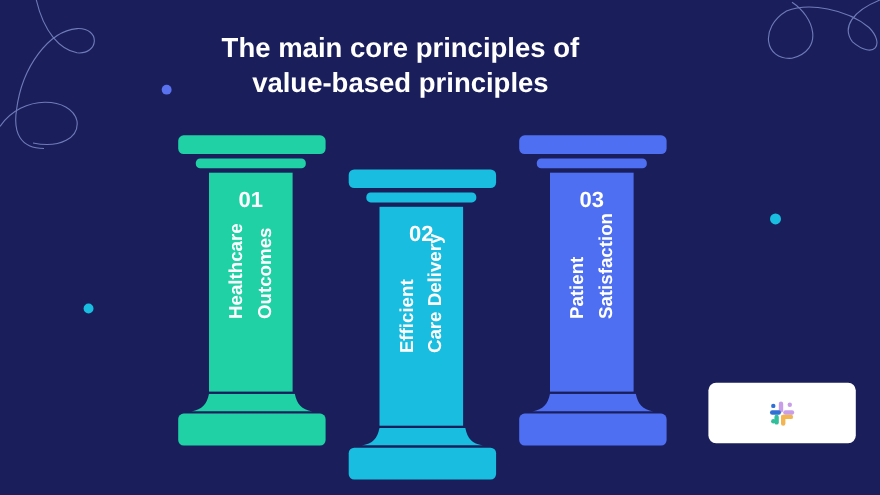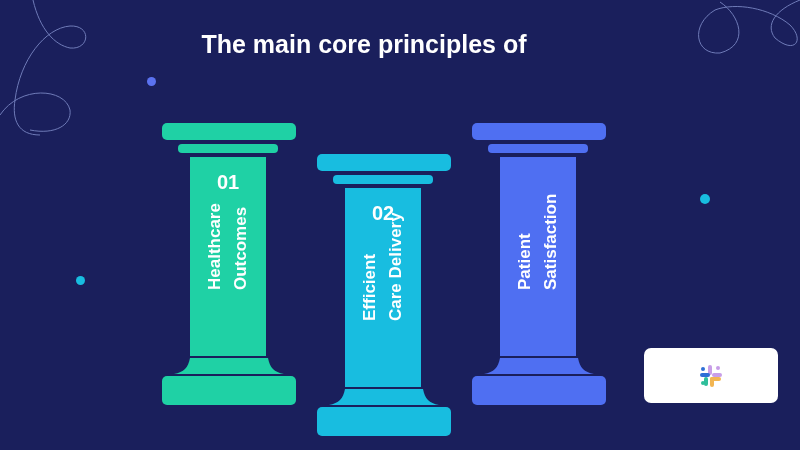--- a/index.html
+++ b/index.html
@@ -25,20 +25,21 @@
 <body>
 
 <svg class="deco" width="800" height="450" viewBox="0 0 800 450">
   <path d="M33,0 C40,30 55,45 70,48 C90,50 92,25 70,26 C45,28 20,60 15,100 C12,120 18,135 40,135" fill="none" stroke="#6f7bb8" stroke-width="1"></path>
   <path d="M0,115 C20,85 65,88 70,110 C72,125 55,135 30,130" fill="none" stroke="#6f7bb8" stroke-width="1"></path>
   <path d="M720,2 C740,15 750,45 720,53 C695,55 690,25 715,10 C735,2 770,8 790,25 C805,40 795,55 775,38 C765,25 775,10 800,0" fill="none" stroke="#6f7bb8" stroke-width="1"></path>
 </svg>
 
 <div class="title">
   <span>The main core principles of</span>
+  <span>value-based principles</span>
 </div>
 
 <div class="dot" style="left:147px;top:77px;width:9px;height:9px;background:#5b72f0;"></div>
 <div class="dot" style="left:700px;top:194px;width:10px;height:10px;background:#18bde0;"></div>
 <div class="dot" style="left:76px;top:276px;width:9px;height:9px;background:#18bde0;"></div>
 
 <div class="pillar" style="left:162px;">
   <div class="cap1" style="background:#1fd1a5;"></div>
   <div class="cap2" style="background:#1fd1a5;"></div>
   <div class="shaft" style="background:#1fd1a5;">
@@ -67,20 +68,21 @@
   <svg class="flare" width="134" height="16">
       <path d="M28,0 L106,0 C108,10 112,14 122,16 L12,16 C22,14 26,10 28,0 Z" fill="#18bde0"></path>
     </svg>
   <div class="base" style="background:#18bde0;"></div>
 </div>
 
 <div class="pillar" style="left:472px;">
   <div class="cap1" style="background:#4f6ff2;"></div>
   <div class="cap2" style="background:#4f6ff2;"></div>
   <div class="shaft" style="background:#4f6ff2;">
+    <div class="num">03</div>
     <div class="vtext">
       <span>Patient</span>
       <span>Satisfaction</span>
     </div>
   </div>
   <svg class="flare" width="134" height="16">
       <path d="M28,0 L106,0 C108,10 112,14 122,16 L12,16 C22,14 26,10 28,0 Z" fill="#4f6ff2"></path>
     </svg>
   <div class="base" style="background:#4f6ff2;"></div>
 </div>

